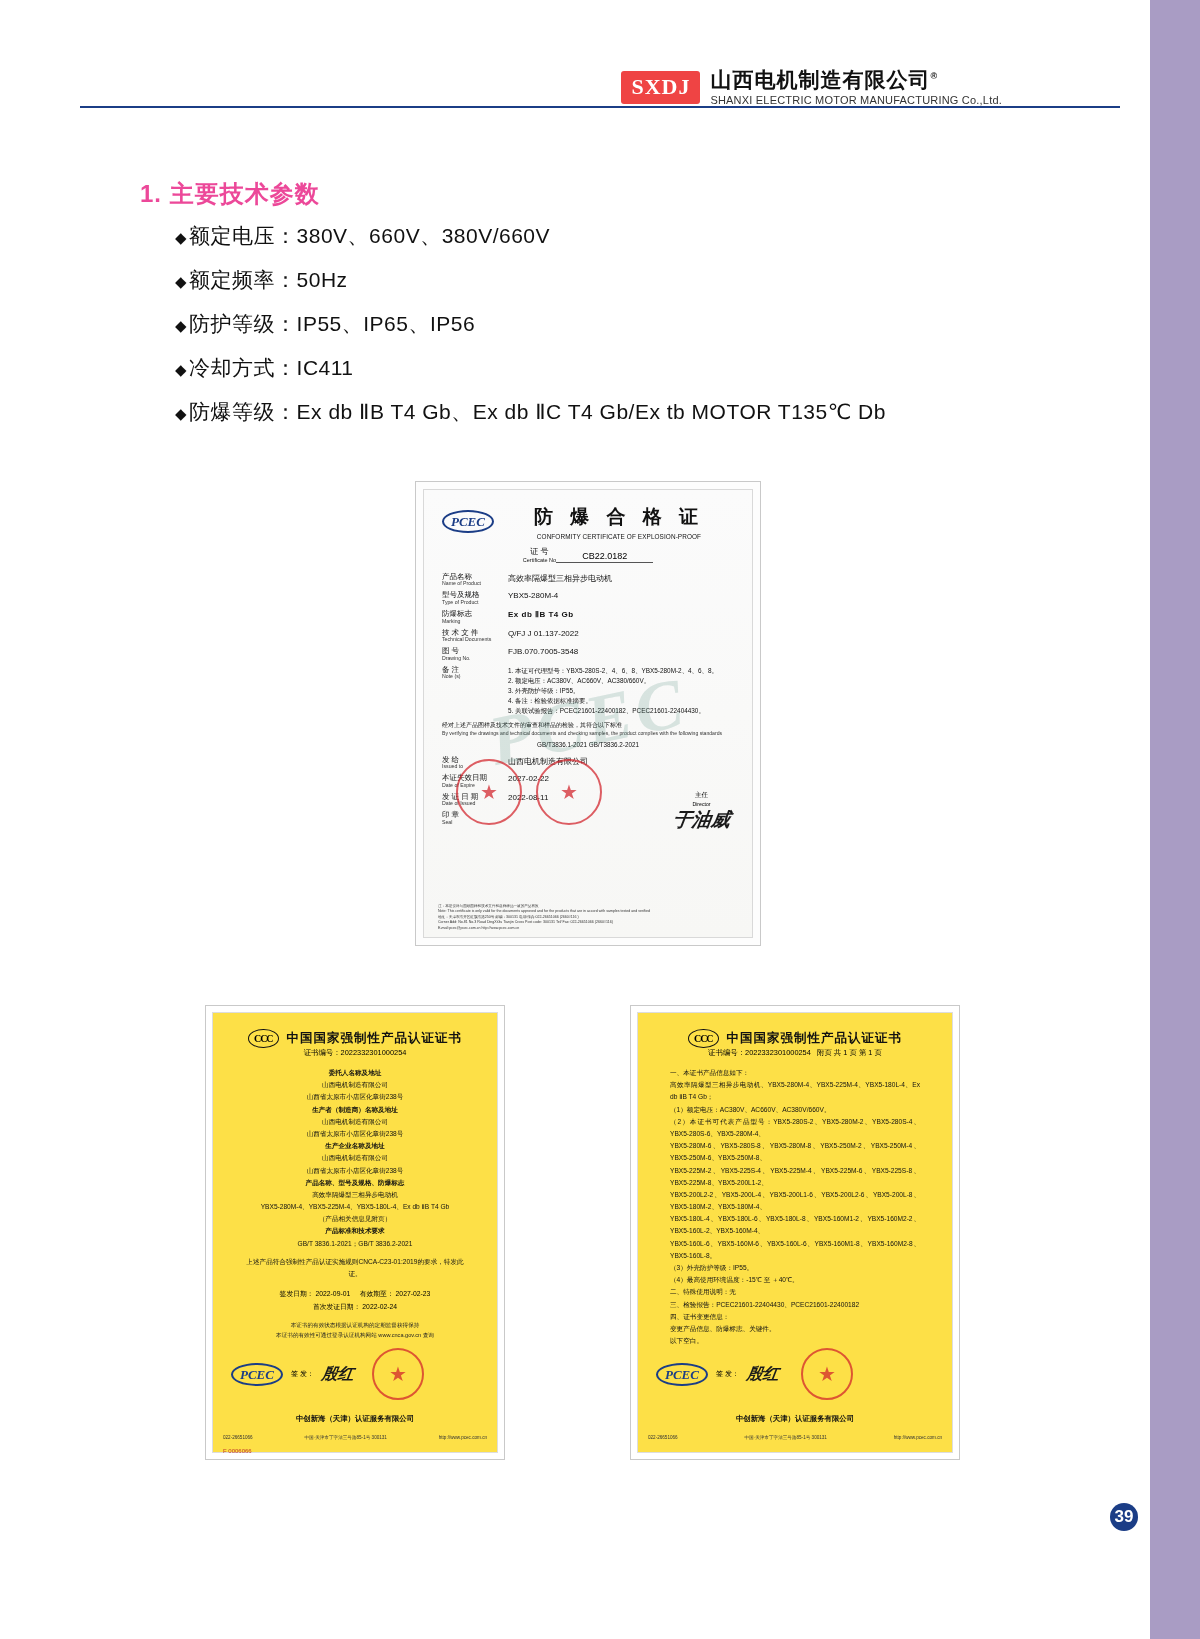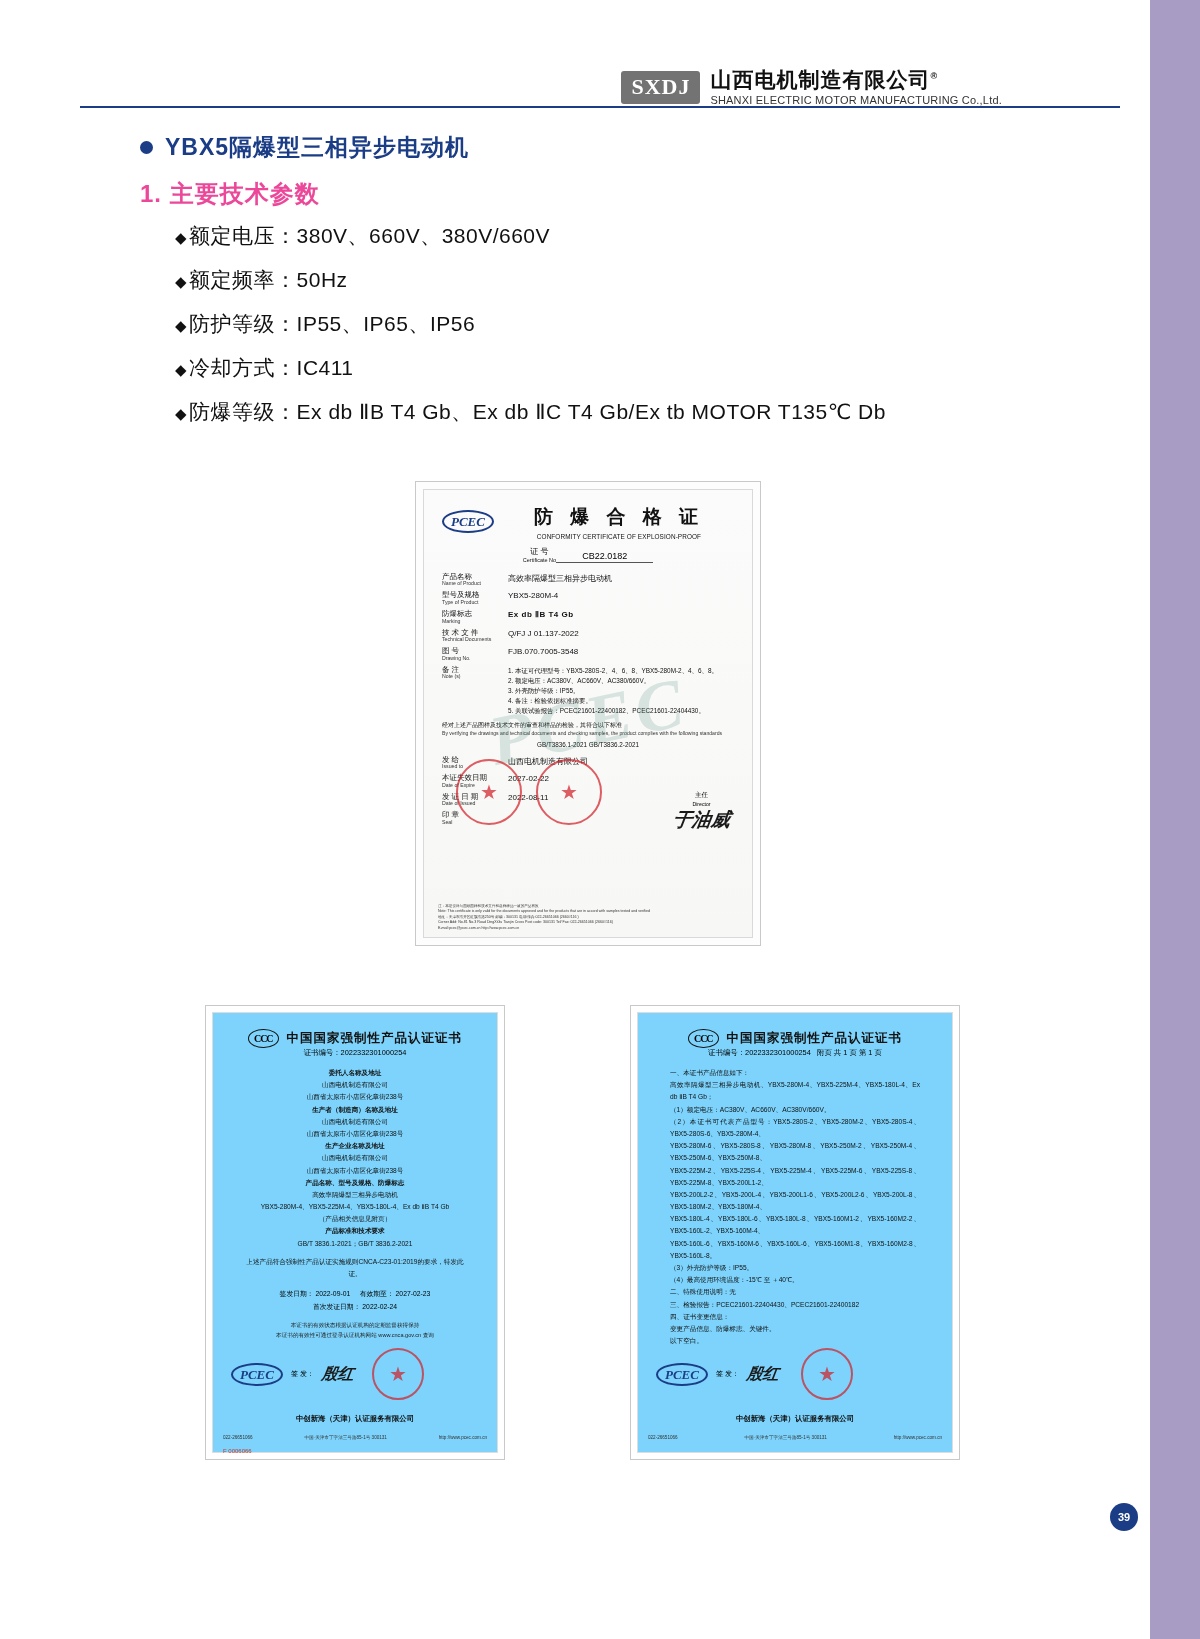--- a/index.html
+++ b/index.html
@@ -28,21 +28,21 @@
     position: absolute; left: 0; right: 0; top: 44px;
     border-top: 2px solid #1b3d86;
   }
   .logo-wrap {
     position: absolute; right: 110px; top: 6px;
     display: flex; align-items: center; gap: 10px;
     background: #fff; padding: 0 8px; z-index: 2;
   }
   .logo-badge {
     display:flex; align-items:center; justify-content:center;
-    background: #737373; color:#fff; font-weight:bold;
+    background: #ef4444; color:#fff; font-weight:bold;
     font-size: 22px; letter-spacing: 1px;
     padding: 3px 10px 4px 10px; border-radius: 3px;
     font-family: "Liberation Serif", serif;
   }
   .logo-texts { line-height: 1.1; }
   .logo-cn {
     font-size: 21px; font-weight: bold; color: #111;
     letter-spacing: 1px;
   }
   .logo-en {
@@ -171,21 +171,21 @@
   
   .ccc {
     position: absolute; top: 1005px;
     width: 300px; height: 455px;
     background: #fff; border: 1px solid #c9c9c9; padding: 6px;
   }
   .ccc.left { left: 205px; }
   .ccc.right { left: 630px; width: 330px; }
   .ccc-inner {
     width:100%; height:100%; border: 1px solid #ddd; position: relative;
-    padding: 16px 32px; background:#7dd3fc;
+    padding: 16px 32px; background:#fde047;
   }
   .ccc-head { display:flex; align-items:center; gap:8px; justify-content:center;}
   .ccc-mark {
     border:1.5px solid #111; border-radius:50%; font-size:10px; font-weight:bold;
     padding: 3px 5px; letter-spacing:-1px; font-family:"Liberation Serif", serif;
   }
   .ccc-title { font-size: 12.5px; font-weight: bold; letter-spacing: 1px; color:#111;}
   .ccc-no { text-align:center; font-size: 7.4px; }
   .ccc-body { margin-top: 9px; font-size: 6.6px; line-height: 1.85; color:#111; }
   .ccc-body .c { text-align:center; }
@@ -205,21 +205,21 @@
   .ccc-foot2 {
     position:absolute; left: 10px; right: 10px; bottom: 12px;
     display:flex; justify-content:space-between; font-size: 4.6px; color:#333;
   }
   .ccc-serial {
     position:absolute; left: 10px; bottom: -2px; font-size: 6px; color: #c0392b;
   }
   .page-num {
     position: absolute; right: 62px; bottom: 108px;
     width: 28px; height: 28px; border-radius: 50%;
-    background: #1b3d86; color:#fff; font-size: 11px; font-weight:bold;
+    background: #1b3d86; color:#fff; font-size: 17px; font-weight:bold;
     display:flex; align-items:center; justify-content:center;
   }
 </style>
 </head>
 <body>
 
 <div class="page">
 
   <div class="edge-strip"></div>
 
@@ -229,24 +229,20 @@
       <span class="logo-badge">SXDJ</span>
       <div class="logo-texts">
         <div class="logo-cn">
           <span>山西电机制造有限公司</span><span class="logo-reg">®</span>
         </div>
         <div class="logo-en">SHANXI ELECTRIC MOTOR MANUFACTURING Co.,Ltd.</div>
       </div>
     </div>
   </div>
 
-  <div class="title-row">
-    <span class="bullet-dot"></span>
-    <span class="title-main">YBX5隔爆型三相异步电动机</span>
-  </div>
 
   <div class="subtitle">1. 主要技术参数</div>
 
   <div class="spec-list">
     <div class="spec-item">
       <span class="spec-diamond">◆</span>
       <span class="spec-label">额定电压：</span>
       <span class="spec-value">380V、660V、380V/660V</span>
     </div>
     <div class="spec-item">

